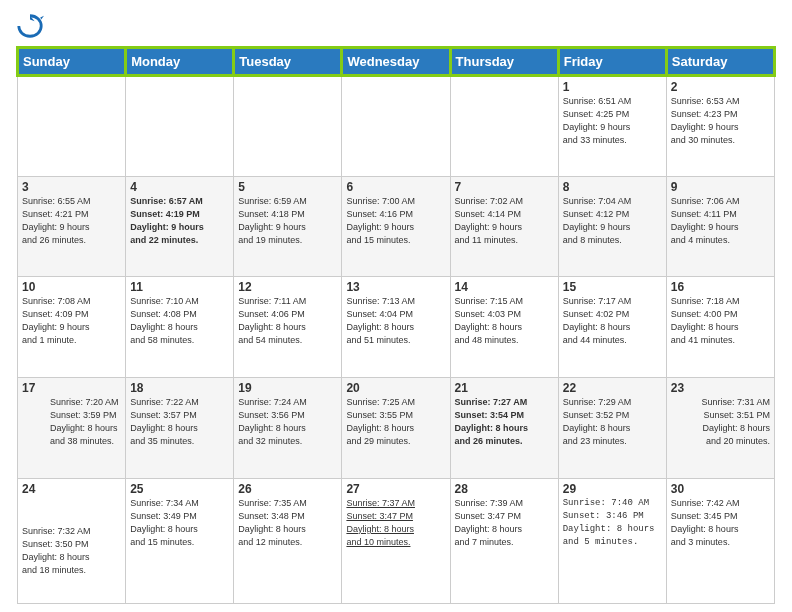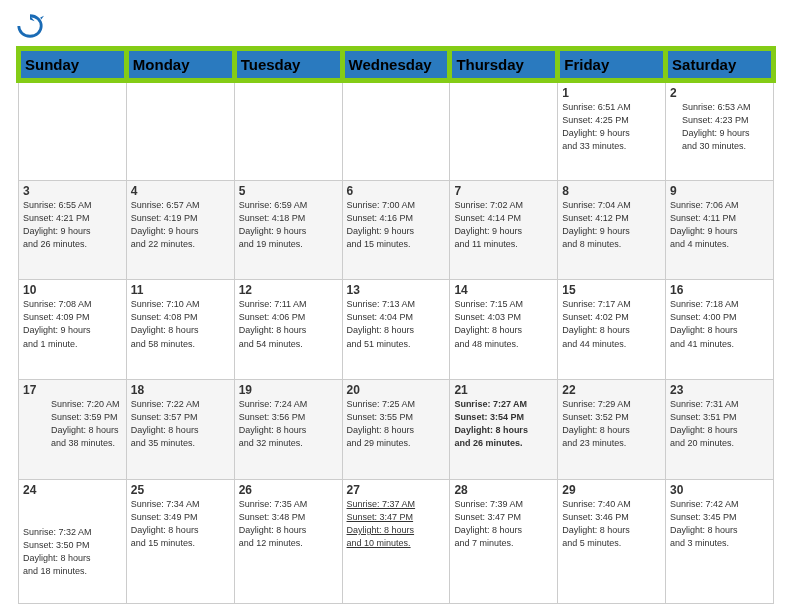--- a/index.html
+++ b/index.html
@@ -62,25 +62,25 @@
     }
     .calendar {
       flex: 1;
       border: 1px solid #ccc;
       border-collapse: collapse;
       width: 100%;
       table-layout: fixed;
     }
     .calendar th {
       background: #2a7abf;
-      color: #000000;
-      font-size: 15px;
+      color: #ffffff;
+      font-size: 13px;
       font-weight: bold;
       padding: 5px 4px;
-      border: 5px solid #84cc16;
+      border: 3px solid #84cc16;
       text-align: left;
     }
     .calendar td {
       vertical-align: top;
       border: 1px solid #ccc;
       padding: 3px 4px;
       font-size: 9.5px;
       color: #333;
       height: 82px;
       background: #fff;
@@ -150,37 +150,37 @@
           <td class="empty-cell"></td>
           <td>
             <span class="day-num">1</span>
             <div class="day-info" style="white-space: pre-line;">Sunrise: 6:51 AM
 Sunset: 4:25 PM
 Daylight: 9 hours
 and 33 minutes.</div>
           </td>
           <td>
             <span class="day-num">2</span>
-            <div class="day-info" style="white-space: pre-line; margin-left: 12px;">Sunrise: 6:53 AM
+            <div class="day-info" style="white-space: pre-line;">Sunrise: 6:53 AM
 Sunset: 4:23 PM
 Daylight: 9 hours
 and 30 minutes.</div>
           </td>
         </tr>
         <tr>
           <td>
             <span class="day-num">3</span>
             <div class="day-info" style="white-space: pre-line;">Sunrise: 6:55 AM
 Sunset: 4:21 PM
 Daylight: 9 hours
 and 26 minutes.</div>
           </td>
           <td>
             <span class="day-num">4</span>
-            <div class="day-info" style="white-space: pre-line;">Sunrise: 6:57 AM
+            <div class="day-info" style="white-space: pre-line; font-weight: bold;">Sunrise: 6:57 AM
 Sunset: 4:19 PM
 Daylight: 9 hours
 and 22 minutes.</div>
           </td>
           <td>
             <span class="day-num">5</span>
             <div class="day-info" style="white-space: pre-line;">Sunrise: 6:59 AM
 Sunset: 4:18 PM
 Daylight: 9 hours
 and 19 minutes.</div>
@@ -303,21 +303,21 @@
           </td>
           <td>
             <span class="day-num">22</span>
             <div class="day-info" style="white-space: pre-line;">Sunrise: 7:29 AM
 Sunset: 3:52 PM
 Daylight: 8 hours
 and 23 minutes.</div>
           </td>
           <td>
             <span class="day-num">23</span>
-            <div class="day-info" style="white-space: pre-line;">Sunrise: 7:31 AM
+            <div class="day-info" style="white-space: pre-line; text-align: right;">Sunrise: 7:31 AM
 Sunset: 3:51 PM
 Daylight: 8 hours
 and 20 minutes.</div>
           </td>
         </tr>
         <tr>
           <td>
             <span class="day-num">24</span>
             <div class="day-info" style="white-space: pre-line; margin-top: 29px;">Sunrise: 7:32 AM
 Sunset: 3:50 PM
@@ -347,21 +347,21 @@
           </td>
           <td>
             <span class="day-num">28</span>
             <div class="day-info" style="white-space: pre-line;">Sunrise: 7:39 AM
 Sunset: 3:47 PM
 Daylight: 8 hours
 and 7 minutes.</div>
           </td>
           <td>
             <span class="day-num">29</span>
-            <div class="day-info" style="white-space: pre-line;">Sunrise: 7:40 AM
+            <div class="day-info" style="white-space: pre-line; font-family: Liberation Mono, monospace;">Sunrise: 7:40 AM
 Sunset: 3:46 PM
 Daylight: 8 hours
 and 5 minutes.</div>
           </td>
           <td>
             <span class="day-num">30</span>
             <div class="day-info" style="white-space: pre-line;">Sunrise: 7:42 AM
 Sunset: 3:45 PM
 Daylight: 8 hours
 and 3 minutes.</div>

